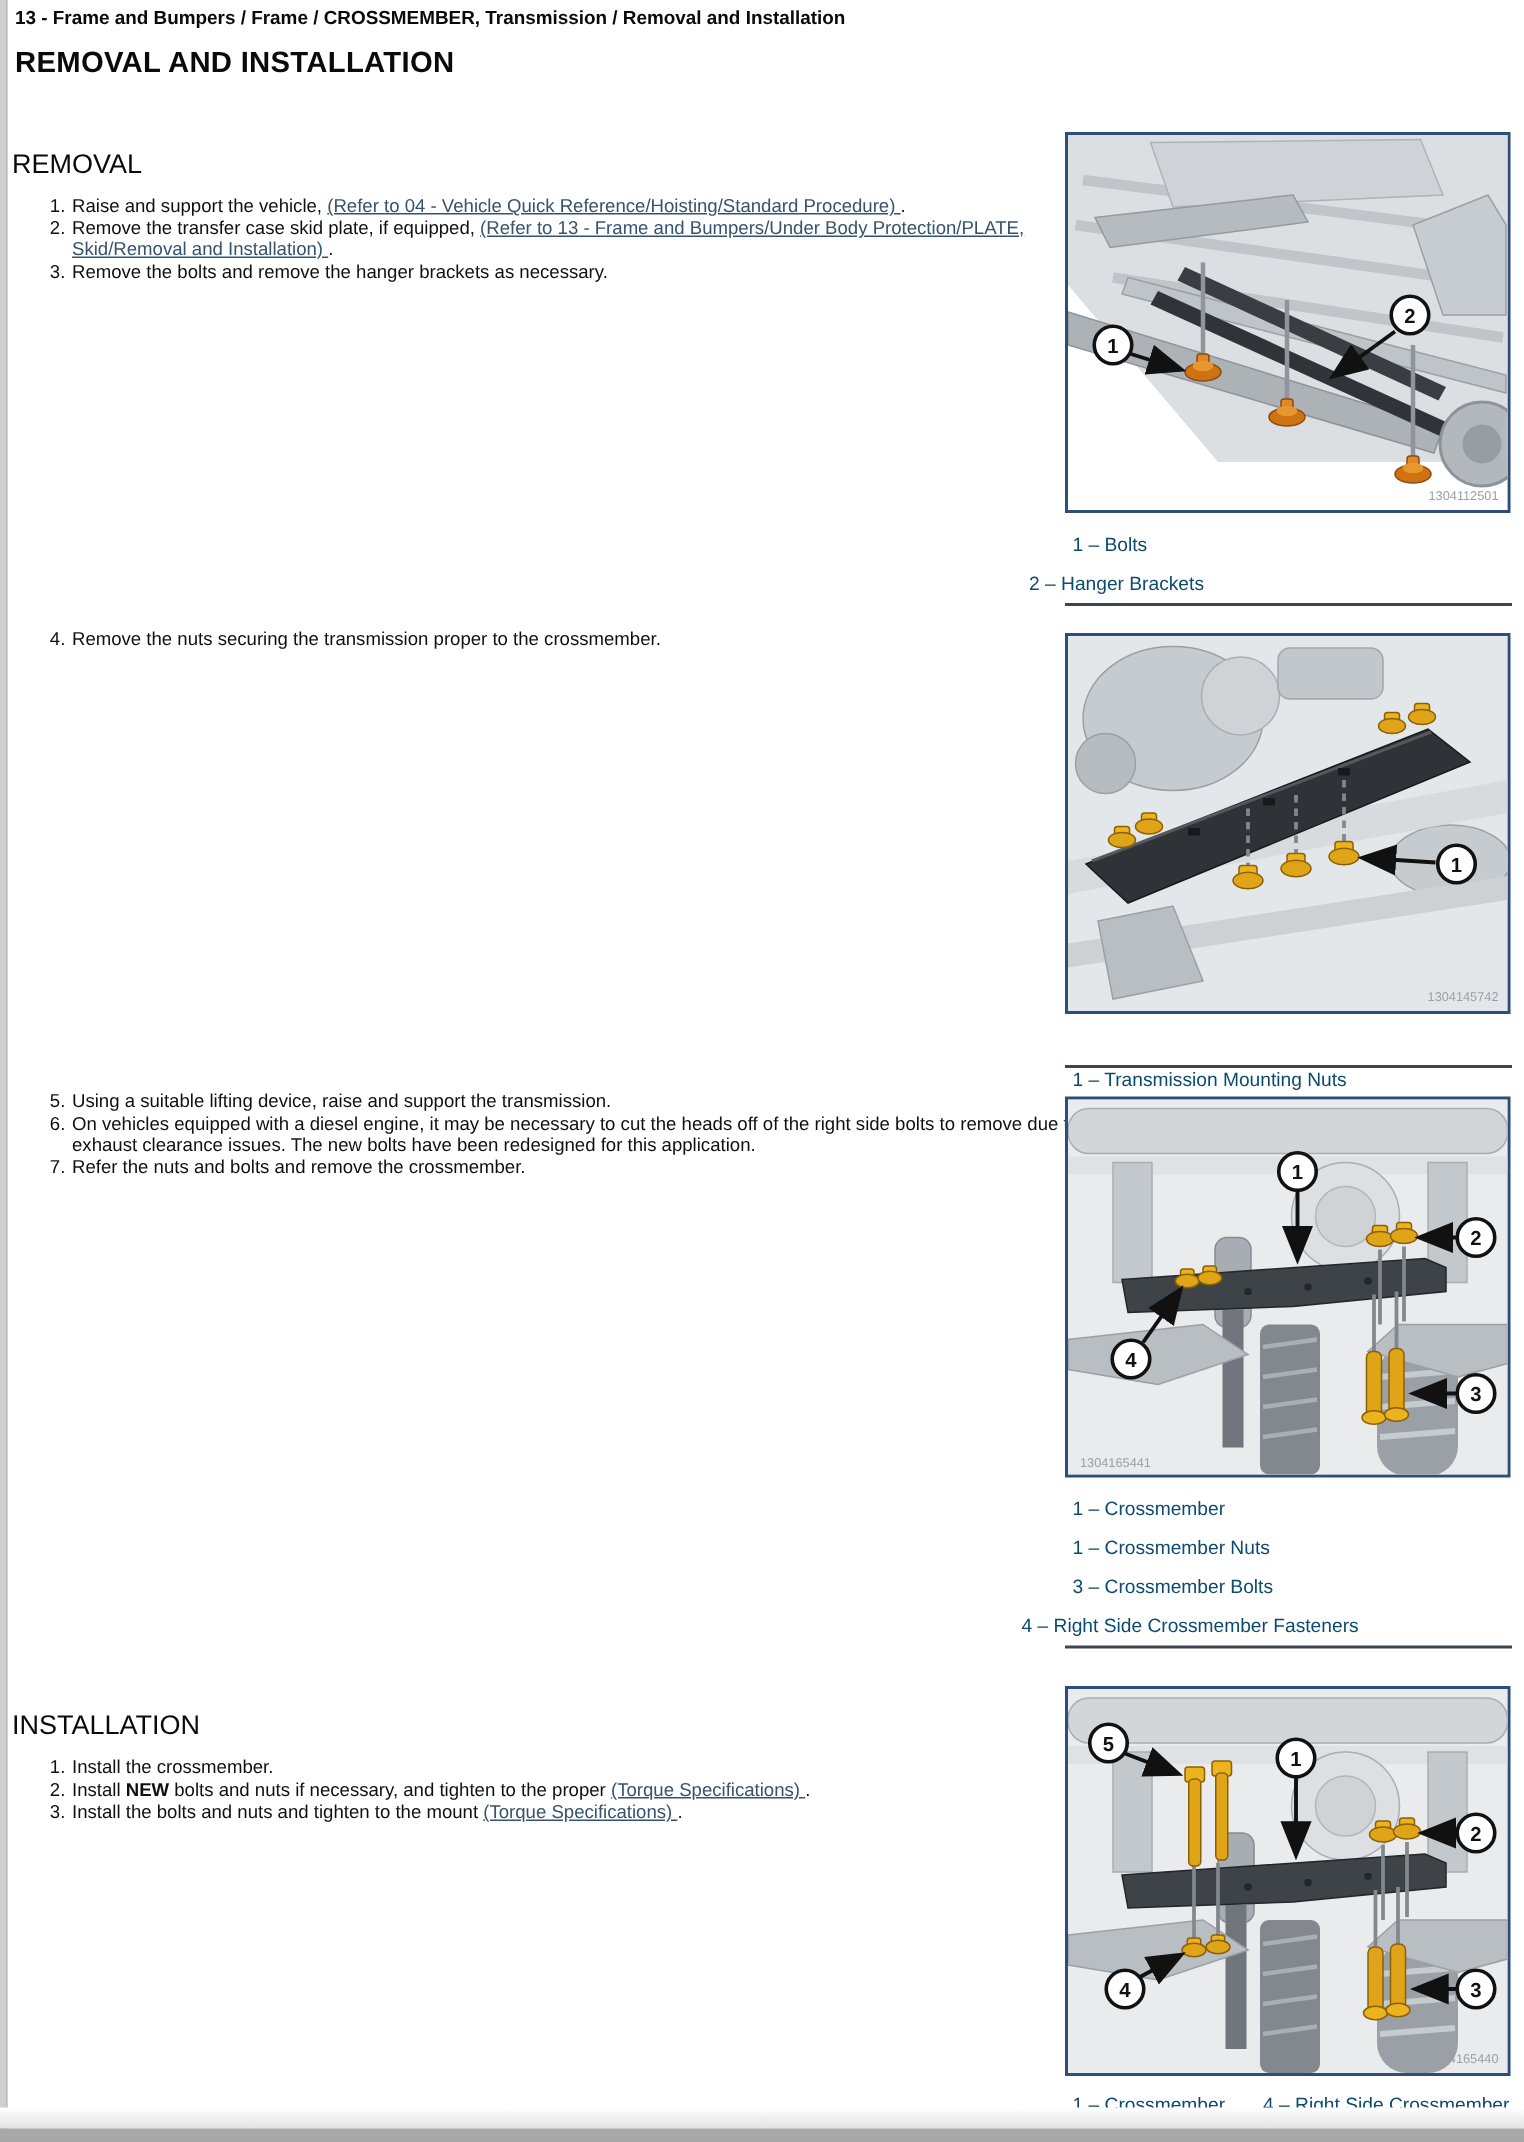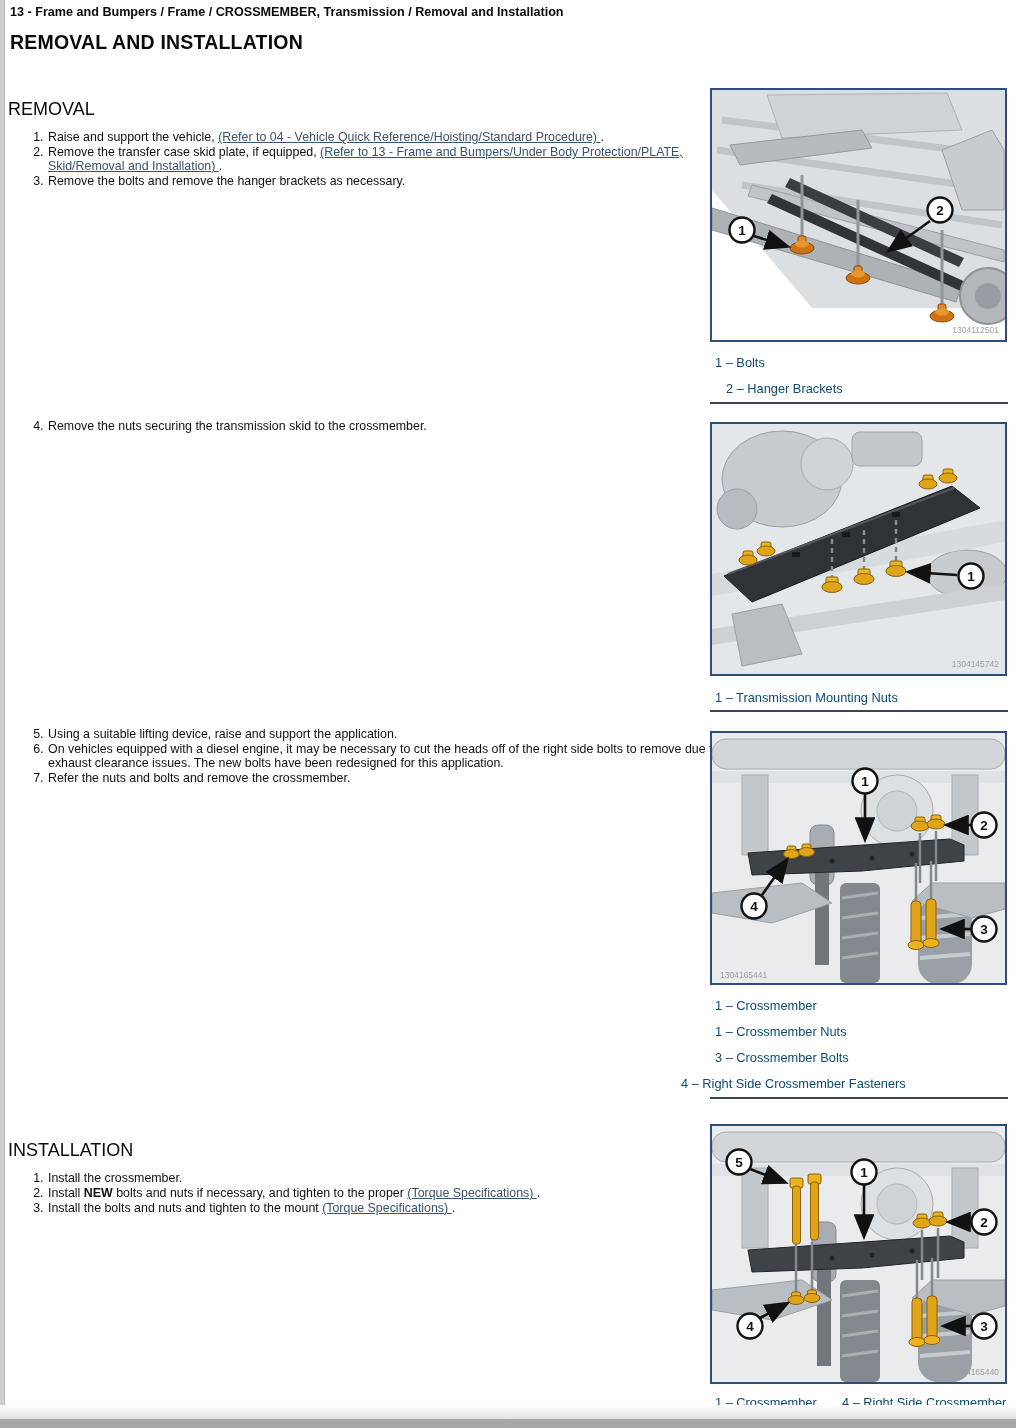--- a/index.html
+++ b/index.html
@@ -35,25 +35,25 @@
 
   <div class="sec-head" style="top:99px">REMOVAL</div>
 
   <ol class="steps" start="1" style="top:129px">
     <li><span>Raise and support the vehicle, </span><a class="lnk">(Refer to 04 - Vehicle Quick Reference/Hoisting/Standard Procedure) </a><span>.</span></li>
     <li><span>Remove the transfer case skid plate, if equipped, </span><a class="lnk">(Refer to 13 - Frame and Bumpers/Under Body Protection/PLATE, Skid/Removal and Installation) </a><span>.</span></li>
     <li>Remove the bolts and remove the hanger brackets as necessary.</li>
   </ol>
 
   <ol class="steps" start="4" style="top:418px">
-    <li>Remove the nuts securing the transmission skid to the crossmember.</li>
+    <li>Remove the nuts securing the transmission proper to the crossmember.</li>
   </ol>
 
   <ol class="steps" start="5" style="top:726px">
-    <li>Using a suitable lifting device, raise and support the application.</li>
+    <li>Using a suitable lifting device, raise and support the transmission.</li>
     <li>On vehicles equipped with a diesel engine, it may be necessary to cut the heads off of the right side bolts to remove due to exhaust clearance issues. The new bolts have been redesigned for this application.</li>
     <li>Refer the nuts and bolts and remove the crossmember.</li>
   </ol>
 
   <div class="sec-head" style="top:1140px">INSTALLATION</div>
 
   <ol class="steps" start="1" style="top:1170px">
     <li>Install the crossmember.</li>
     <li><span>Install </span><b>NEW</b><span> bolts and nuts if necessary, and tighten to the proper </span><a class="lnk">(Torque Specifications) </a><span>.</span></li>
     <li><span>Install the bolts and nuts and tighten to the mount </span><a class="lnk">(Torque Specifications) </a><span>.</span></li>
@@ -111,21 +111,21 @@
         </g>
       <line class="arrow" x1="218" y1="131" x2="178" y2="160" marker-end="url(#ah1)"></line>
       <g>
           <circle class="co-circle" cx="228" cy="120" r="12.5"></circle>
           <text class="co-num" x="228" y="125">2</text>
         </g>
       <text class="figid" x="287" y="243" text-anchor="end">1304112501</text>
     </svg>
   </div>
   <div class="cap" style="left:715px;top:355px">1 – Bolts</div>
-  <div class="cap" style="left:726px;top:381px">2 – Hanger Brackets</div>
+  <div class="cap" style="left:686px;top:381px">2 – Hanger Brackets</div>
   <div class="caprule" style="top:402px"></div>
 
   <div class="fig" style="top:422px;height:254px">
     <svg width="293" height="250" viewBox="0 0 293 250">
       <defs>
           <marker id="ah2" markerWidth="10" markerHeight="8" refX="8" refY="4" orient="auto">
             <path d="M0,0 L10,4 L0,8 z" fill="#111"></path>
           </marker>
         </defs>
       <g>
@@ -180,21 +180,21 @@
           <ellipse cx="184" cy="147" rx="10" ry="5.5" fill="#e0a418" stroke="#8a6008"></ellipse>
         </g>
       <line class="arrow" x1="245" y1="151" x2="198" y2="148" marker-end="url(#ah2)"></line>
       <g>
           <circle class="co-circle" cx="259" cy="152" r="12.5"></circle>
           <text class="co-num" x="259" y="157">1</text>
         </g>
       <text class="figid" x="287" y="243" text-anchor="end">1304145742</text>
     </svg>
   </div>
-  <div class="cap" style="left:715px;top:690px">1 – Transmission Mounting Nuts</div>
+  <div class="cap" style="left:715px;top:712px">1 – Transmission Mounting Nuts</div>
   <div class="caprule" style="top:710px"></div>
 
   <div class="fig" style="top:731px;height:254px">
     <svg width="293" height="250" viewBox="0 0 293 250">
       <defs>
           <marker id="ah3" markerWidth="10" markerHeight="8" refX="8" refY="4" orient="auto">
             <path d="M0,0 L10,4 L0,8 z" fill="#111"></path>
           </marker>
         </defs>
       <g>

